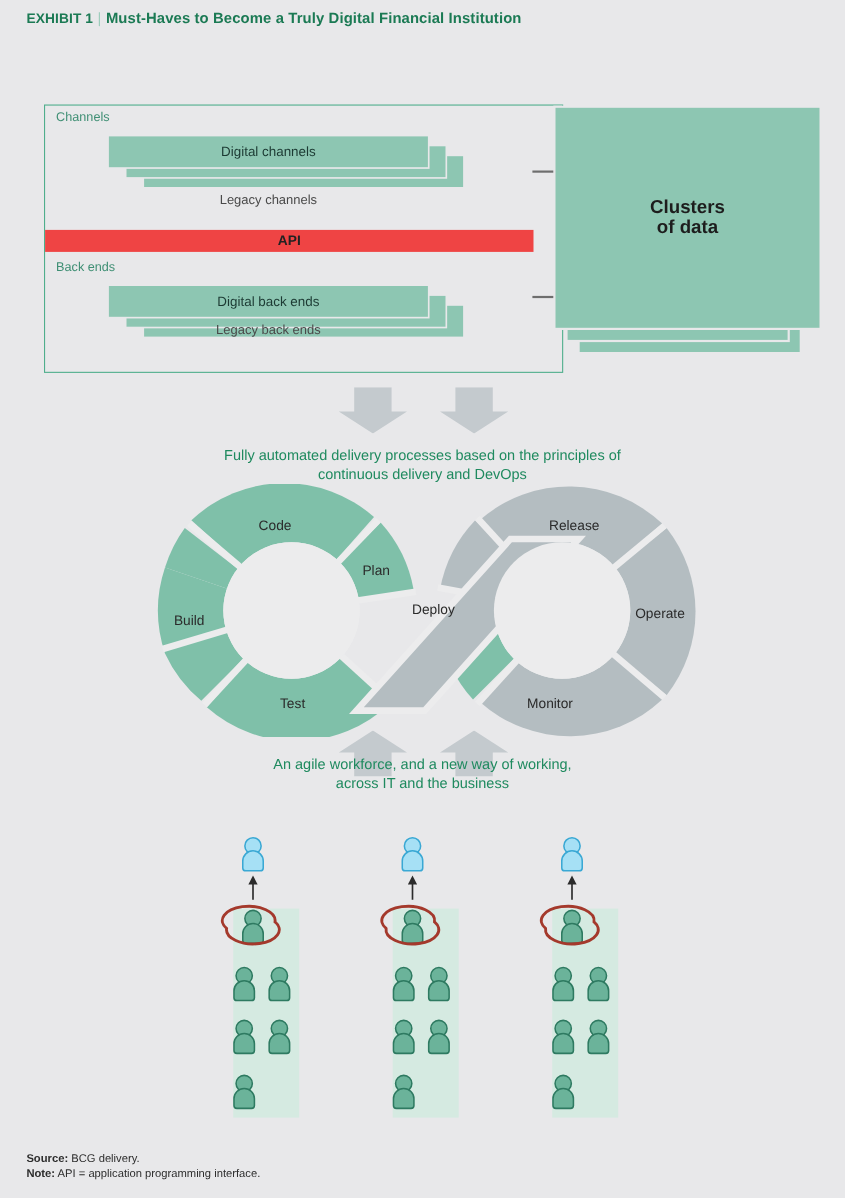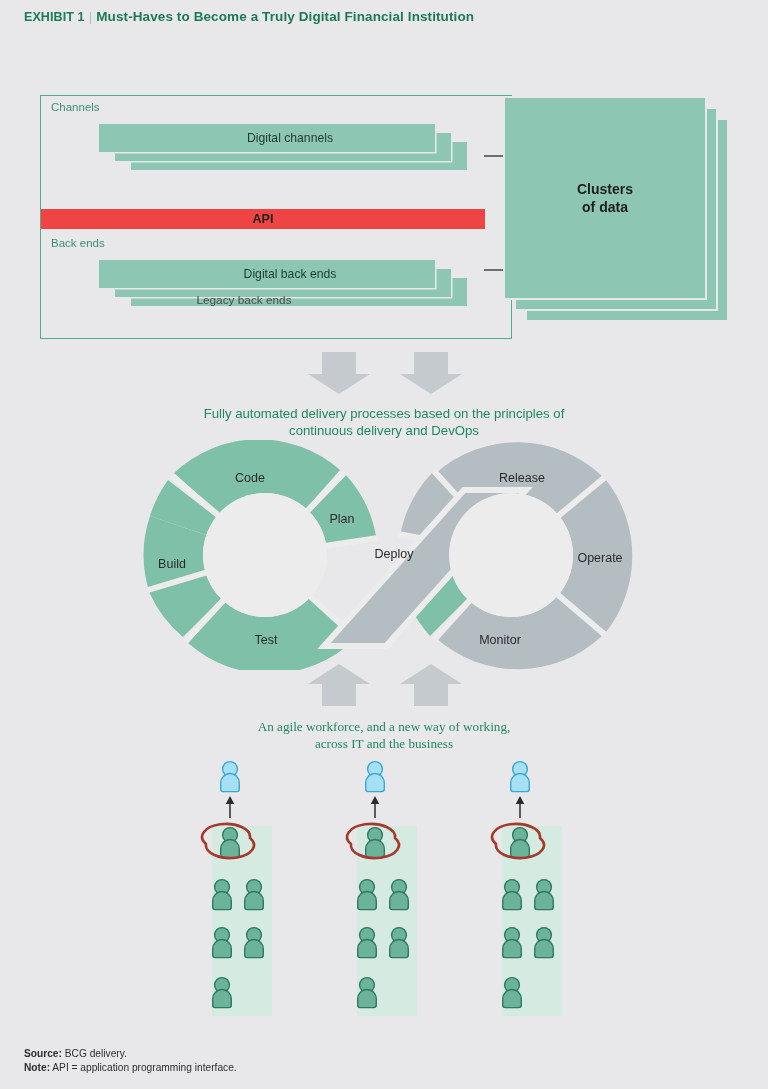--- a/index.html
+++ b/index.html
@@ -20,42 +20,42 @@
   #exhibit-header .lbl{font-variant:small-caps;text-transform:uppercase;font-size:12.5px;}
   #exhibit-header .bar{color:#9ecdbc;font-weight:normal;margin:0 4px;}
 
   
   .section-caption{
     position:absolute;width:100%;text-align:center;
     color:#1f8a5f;font-size:13.2px;line-height:17px;font-weight:500;
   }
   #caption-landscape{top:50px;}
   #caption-devops{top:405px;}
-  #caption-workforce{top:718px;font-family:Liberation Serif, serif;}
+  #caption-workforce{top:686px;}
 
   
   #landscape-panel{
     position:absolute;left:40px;top:95px;width:472px;height:244px;
     border:1.4px solid #4fae8c;box-sizing:border-box;background:transparent;
   }
   .panel-label{
     position:absolute;font-size:11.5px;color:#3f8f74;
   }
   #channels-label{left:10px;top:5px;}
   #backends-label{left:10px;top:141px;}
 
   #api-bar{
     position:absolute;left:0;top:113px;width:444px;height:20px;
     background:#ef4444;display:flex;align-items:center;justify-content:center;
     font-size:12.5px;font-weight:bold;color:#222;
   }
 
   
   .stack{position:absolute;}
-  .stack .card{position:absolute;background:#8dc6b2;box-shadow:0 0 0 1.5px #e8e8ea;padding-left:46px;}
+  .stack .card{position:absolute;background:#8dc6b2;box-shadow:0 0 0 1.5px #e8e8ea;}
   .stack .card.c3{left:32px;top:18px;width:290px;height:28px;}
   .stack .card.c2{left:16px;top:9px;width:290px;height:28px;}
   .stack .card.c1{left:0px;top:0px;width:290px;height:28px;
       display:flex;align-items:center;justify-content:center;
       font-size:12.2px;color:#1c3a33;}
   .stack-sub{
     position:absolute;text-align:center;width:290px;
     font-size:11.8px;color:#4a4a4a;
   }
   #stack-channels{left:58px;top:28px;}
@@ -71,23 +71,23 @@
     border-top:6px solid transparent;border-bottom:6px solid transparent;
   }
   #arrow-top{left:484px;top:155px;width:44px;}
   #arrow-bottom{left:484px;top:269px;width:44px;}
 
   
   #clusters-group{position:absolute;left:505px;top:98px;width:240px;height:235px;}
   #clusters-group .slab{position:absolute;background:#8dc6b2;box-shadow:0 0 0 2px #e8e8ea;}
   #clusters-group .s3{left:22px;top:22px;width:200px;height:200px;}
   #clusters-group .s2{left:11px;top:11px;width:200px;height:200px;}
-  #clusters-group .s1{left:0;top:0;width:200px;height:200px;
+  #clusters-group .s1{left:0;top:0;width:240px;height:200px;
      display:flex;align-items:center;justify-content:center;text-align:center;
-     font-size:14px;font-weight:bold;color:#1d1d1d;line-height:18px;}
+     font-size:17px;font-weight:bold;color:#1d1d1d;line-height:18px;}
   #down-arrows{position:absolute;left:0;top:352px;width:100%;height:42px;}
   #up-arrows{position:absolute;left:0;top:664px;width:100%;height:42px;}
 
   
   #devops-figure{position:absolute;left:128px;top:440px;width:520px;height:230px;}
 
   
   #workforce{position:absolute;left:0;top:756px;width:768px;height:280px;}
 
   
@@ -110,20 +110,21 @@
 
   <div id="landscape-panel">
 
     <div class="panel-label" id="channels-label">Channels</div>
 
     <div class="stack" id="stack-channels">
       <div class="card c3"></div>
       <div class="card c2"></div>
       <div class="card c1">Digital channels</div>
     </div>
+    <div class="stack-sub" id="sub-channels">Legacy channels</div>
 
     <div id="api-bar">API</div>
 
     <div class="panel-label" id="backends-label">Back ends</div>
 
     <div class="stack" id="stack-backends">
       <div class="card c3"></div>
       <div class="card c2"></div>
       <div class="card c1">Digital back ends</div>
     </div>

